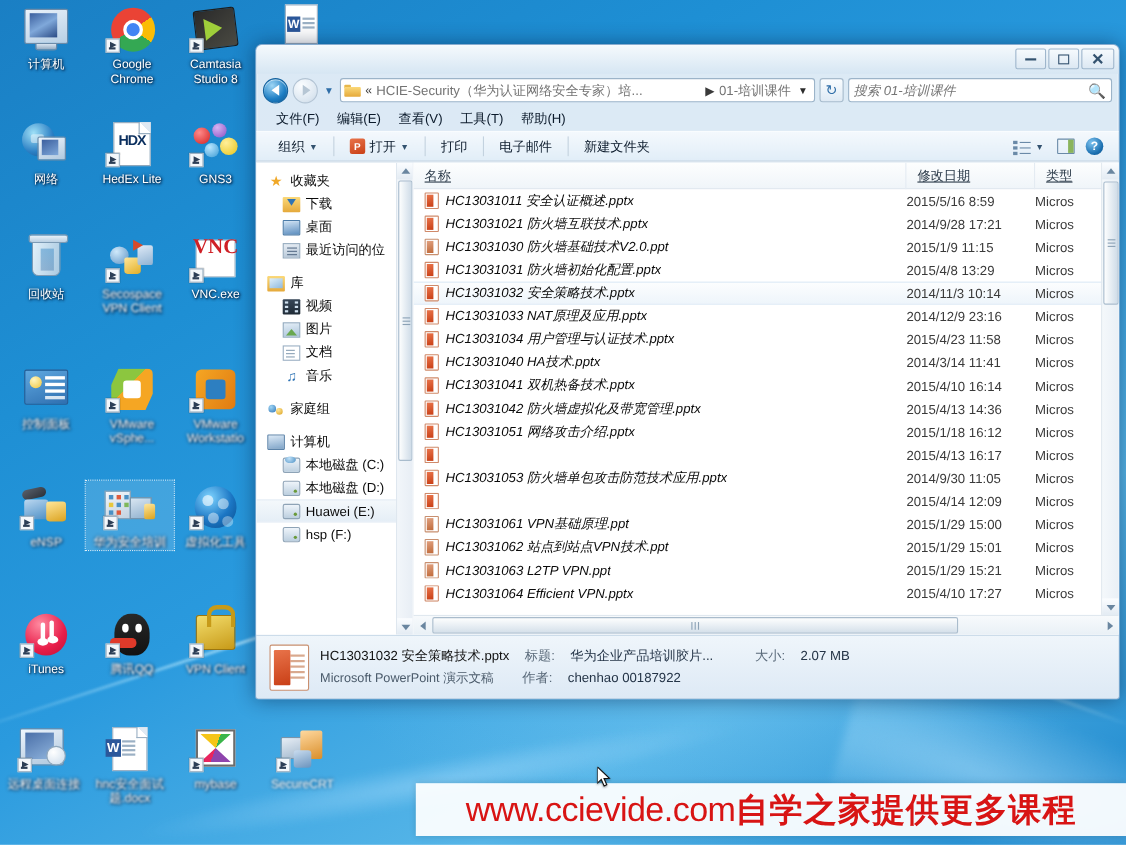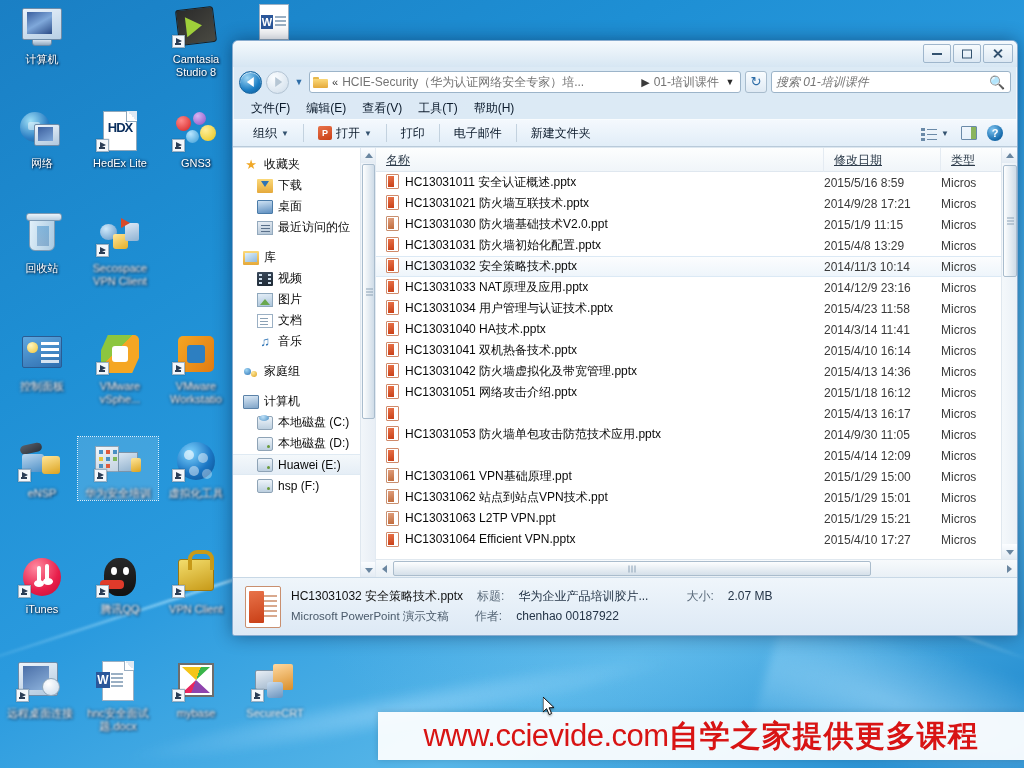--- a/index.html
+++ b/index.html
@@ -358,21 +358,21 @@
   .col-head { height: 24px; flex: 0 0 24px; display: flex; align-items: center;
     background: linear-gradient(180deg,#fdfefe,#f0f5f9); border-bottom: 1px solid #dfe7ef; position: relative;}
   .col-head .ch { font-size: 12px; color: #2b3a49; padding-left: 10px; border-right: 1px solid #e4ebf2; height: 24px; line-height: 24px; overflow:hidden; white-space:nowrap;text-decoration:underline;}
   .ch-name { flex: 0 0 448px; }
   .ch-date { flex: 0 0 117px; }
   .ch-type { flex: 1 1 auto; }
   .rows { flex: 1 1 auto; overflow: hidden; position: relative; }
   .frow { height: 21px; display: flex; align-items: center; font-size: 12px; color: #0a0a0a; white-space: nowrap; }
   .frow.selected { background: linear-gradient(180deg,#fcfdfe,#eef5fb);
     border-top: 1px solid #dbe9f5; border-bottom: 1px solid #dbe9f5; }
-  .fr-name { flex: 0 0 448px; display: flex; align-items: flex-start; gap: 6px; padding-left: 10px; overflow: hidden; }
+  .fr-name { flex: 0 0 448px; display: flex; align-items: center; gap: 6px; padding-left: 10px; overflow: hidden; font-style: italic; }
   .fr-date { flex: 0 0 117px; color: #3a3a3a; }
   .fr-type { flex: 1 1 auto; color: #3a3a3a; overflow: hidden; }
   .ppt-ico { width: 13px; height: 15px; flex: 0 0 13px; position: relative;
     background: #fff; border: 1px solid #d08a6a; border-radius: 1px; }
   .ppt-ico::after { content:""; position:absolute; left:1px; top:1px; width:6px; height:11px;
     background: linear-gradient(165deg,#e8734a,#c93f16); }
   .ppt-ico.old { border-color: #c88f6f; }
   .ppt-ico.old::after { background: linear-gradient(165deg,#e0a07f,#c06a3a); }
   .fr-name .txt { overflow: hidden; text-overflow: ellipsis; }
 
@@ -447,20 +447,27 @@
 <div id="desktop-icons">
 
   <div class="dicon" style="left:4px;  top:6px;">
     <div class="glyph">
       <div class="art-monitor"></div>
         <div class="art-monitor-base"></div>
     </div>
     <span class="label">计算机</span>
   </div>
 
+  <div class="dicon" style="left:82px; top:6px;">
+    <div class="glyph">
+      <div class="art-chrome"></div>
+        <div class="shortcut-arrow"></div>
+    </div>
+    <span class="label">Google Chrome</span>
+  </div>
 
   <div class="dicon" style="left:158px; top:6px;">
     <div class="glyph">
       <div class="art-camtasia"></div>
         <div class="shortcut-arrow"></div>
     </div>
     <span class="label">Camtasia Studio 8</span>
   </div>
 
   <div class="dicon" style="left:4px;  top:110px;">
@@ -506,20 +513,28 @@
           <i class="s1"></i>
           <i class="s2"></i>
           <i class="s3"></i>
           <i class="s4"></i>
         </div>
       <div class="shortcut-arrow"></div>
     </div>
     <span class="label">Secospace VPN Client</span>
   </div>
 
+  <div class="dicon" style="left:158px; top:215px;">
+    <div class="glyph">
+      <div class="art-vnc"></div>
+        <div class="art-vnc-txt">VNC</div>
+        <div class="shortcut-arrow"></div>
+    </div>
+    <span class="label">VNC.exe</span>
+  </div>
 
   <div class="dicon blurry" style="left:4px;  top:333px;">
     <div class="glyph">
         <div class="art-ctrlpanel"></div>
       </div>
     <span class="label">控制面板</span>
   </div>
 
   <div class="dicon blurry" style="left:82px; top:333px;">
     <div class="glyph">

